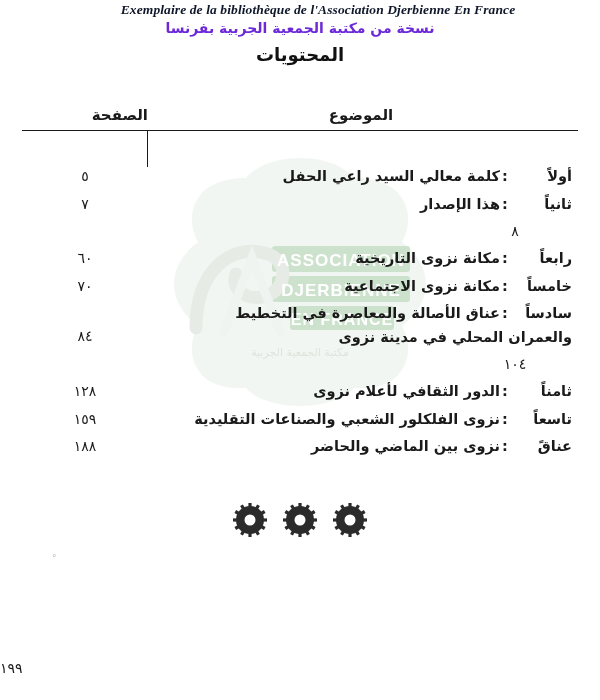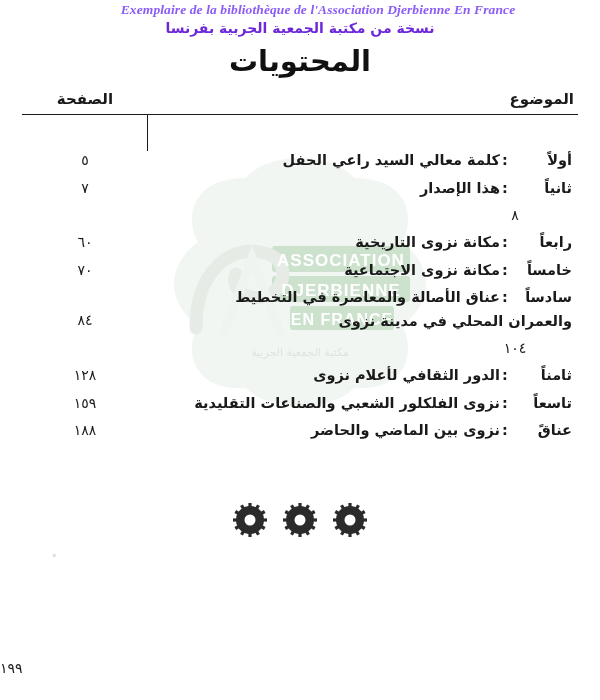--- a/index.html
+++ b/index.html
@@ -35,21 +35,21 @@
     left: 0;
     width: 100%;
     text-align: center;
     z-index: 3;
   }
   .stamp-line1 {
     font-family: "Liberation Serif", serif;
     font-style: italic;
     font-weight: bold;
     font-size: 13.5px;
-    color: #8b5cf6;
+    color: #0f172a;
     letter-spacing: 0.1px;
     white-space: nowrap;
     margin-left: 36px;
   }
   .stamp-line2 {
     font-family: "DejaVu Sans", sans-serif;
     font-weight: bold;
     font-size: 14px;
     color: #6d28d9;
     direction: rtl;
@@ -59,21 +59,21 @@
 
   
   .page-title {
     position: absolute;
     top: 44px;
     left: 0;
     width: 100%;
     text-align: center;
     font-family: "DejaVu Sans", sans-serif;
     font-weight: bold;
-    font-size: 29px;
+    font-size: 18px;
     direction: rtl;
     color: #111;
     letter-spacing: 1px;
     z-index: 3;
   }
 
   
   .toc {
     position: absolute;
     top: 90px;
@@ -84,26 +84,27 @@
   }
   .toc-head {
     display: flex;
     align-items: flex-end;
     font-weight: bold;
     font-size: 15px;
     padding-bottom: 6px;
   }
   .col-subject {
     flex: 1 1 auto;
-    text-align: right;
+    text-align: center;
     padding-right: 4px;
   }
   .col-page {
     flex: 0 0 126px;
-    text-align: center;
+    text-align: right;
+    margin-top: 16px;
   }
   .hrule {
     border: none;
     border-top: 1.4px solid #1a1a1a;
     margin: 0;
     width: 100%;
   }
 
   .toc-body {
     position: relative;

